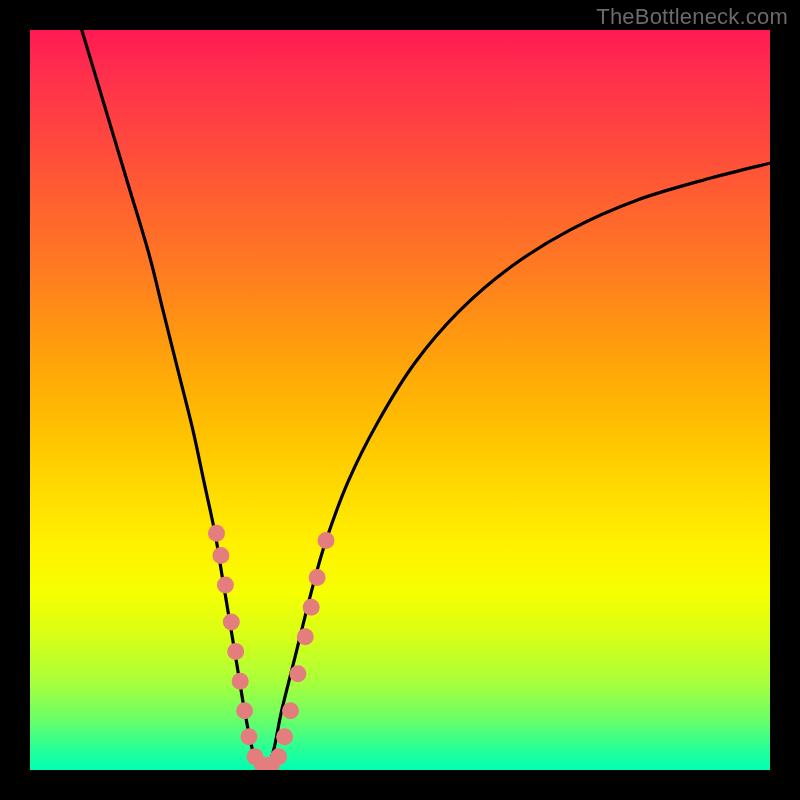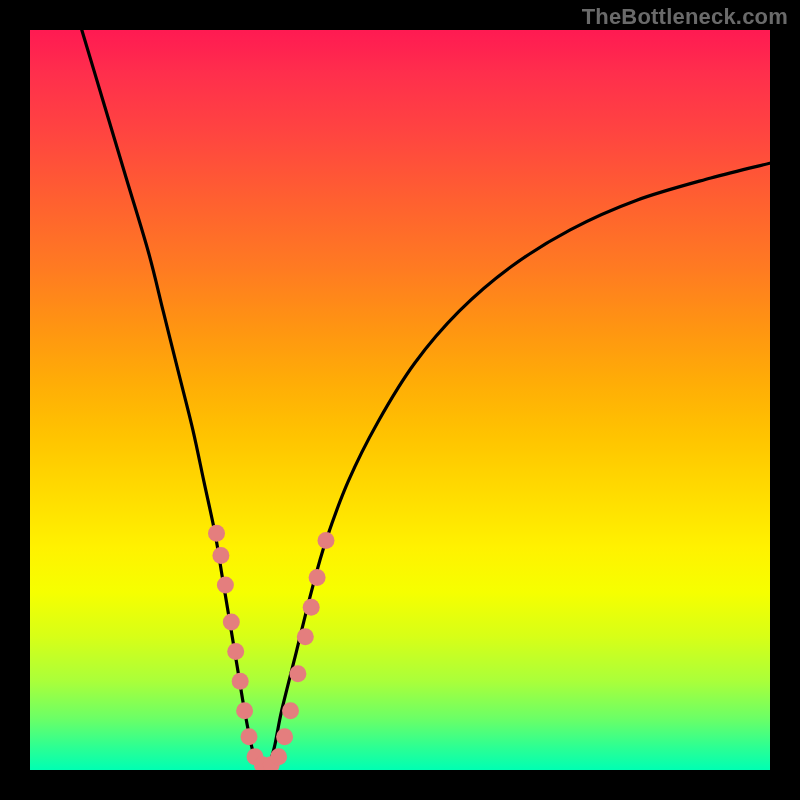--- a/index.html
+++ b/index.html
@@ -51,21 +51,21 @@
       #2bff94 97%,
       #00ffb3 100%
     );
   }
   .watermark {
     position: absolute;
     top: 4px;
     right: 12px;
     color: #6a6a6a;
     font-size: 22px;
-    font-weight: 700;
+    font-weight: 400;
     letter-spacing: 0.2px;
     user-select: none;
   }
   svg.curve {
     position: absolute;
     left: 0;
     top: 0;
     width: 740px;
     height: 740px;
   }

